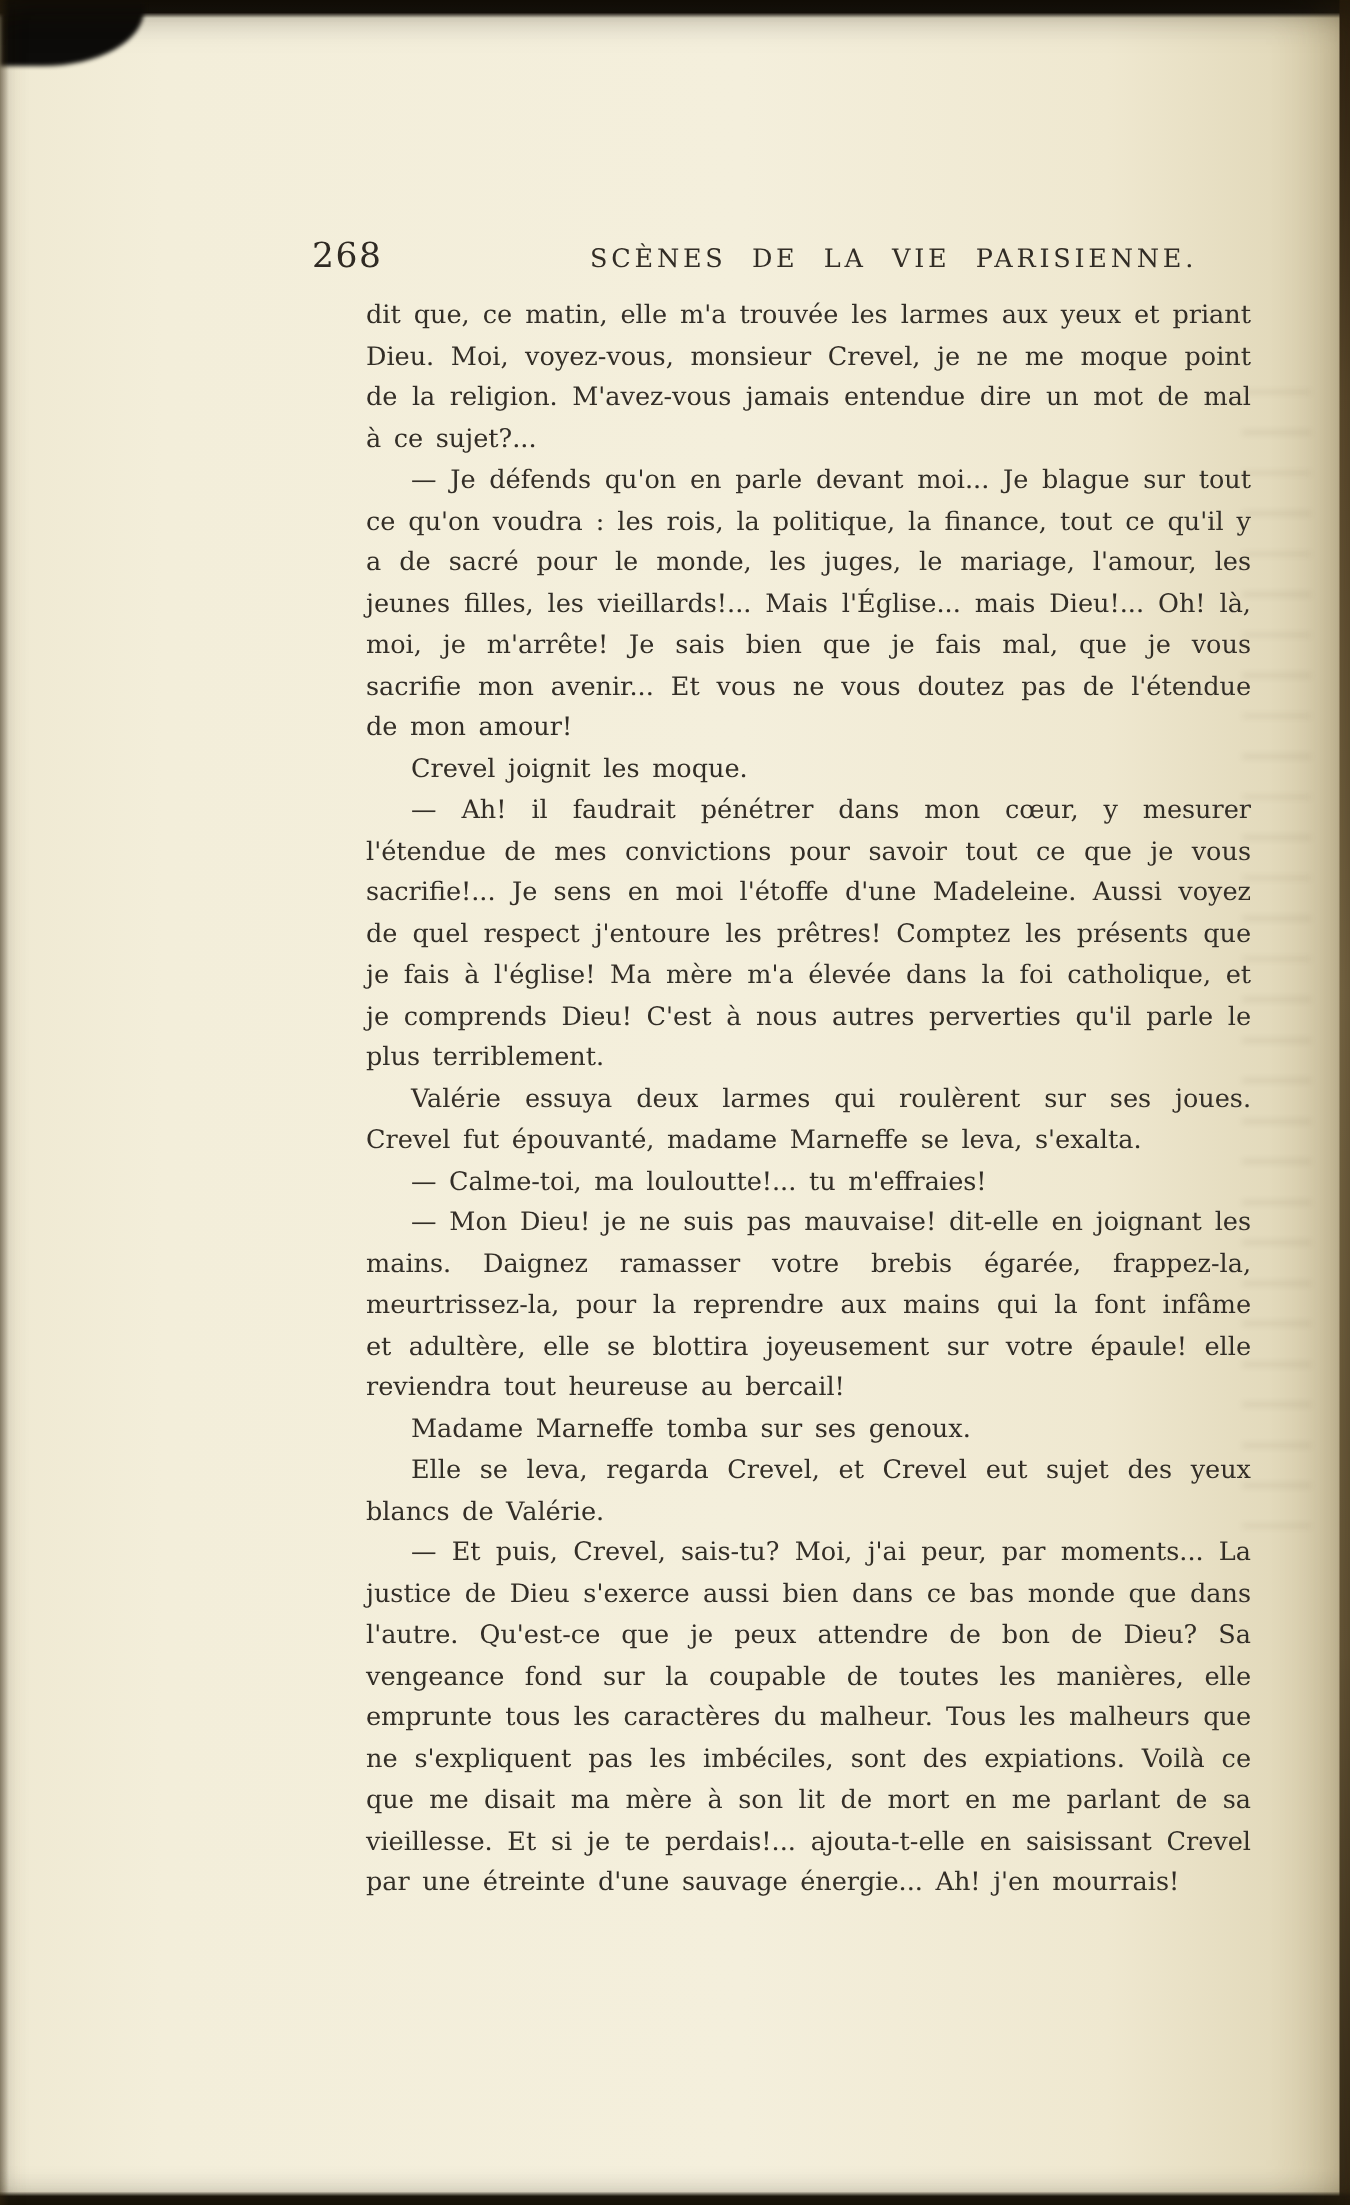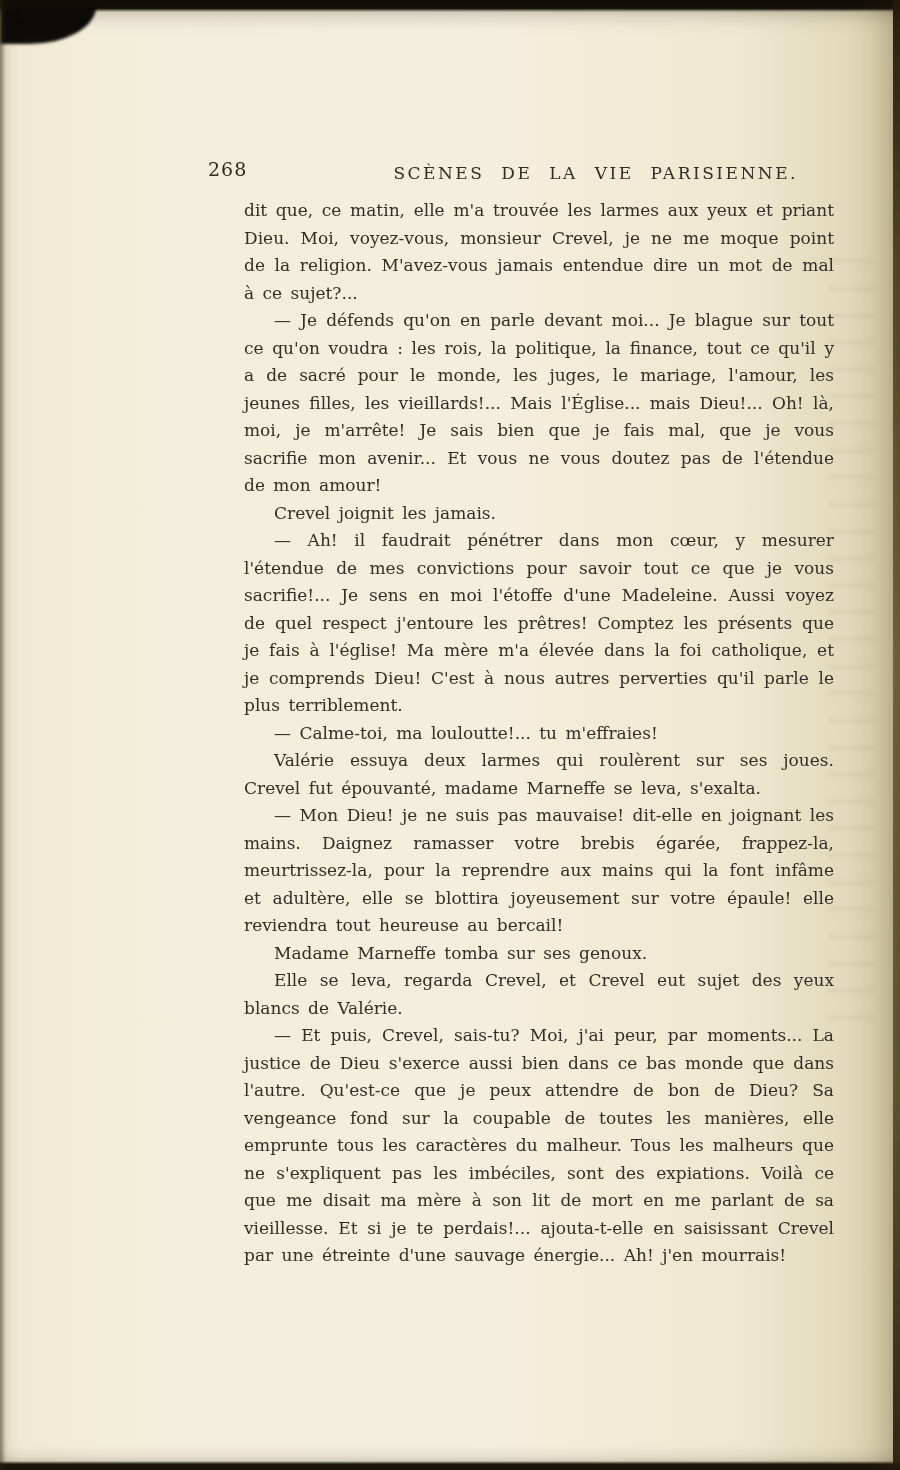--- a/index.html
+++ b/index.html
@@ -26,21 +26,21 @@
   .edge-right{position:absolute;top:0;right:0;bottom:0;width:7px;
     background:linear-gradient(180deg,#241a0e 0%,#5d4c30 18%,#80704e 45%,#6b5c3e 75%,#2e2516 100%);}
   .edge-bottom{position:absolute;left:0;right:0;bottom:0;height:9px;
     background:linear-gradient(0deg,#141109 0%,#1d1810 65%,rgba(29,24,16,0) 100%);}
   .edge-left{position:absolute;top:0;left:0;bottom:0;width:6px;
     background:linear-gradient(90deg,rgba(60,48,24,.45),rgba(60,48,24,0));}
   .bleed{position:absolute;top:260px;right:26px;width:46px;height:760px;pointer-events:none;opacity:.10;
     background:repeating-linear-gradient(180deg,rgba(90,75,45,.9) 0 3px,rgba(90,75,45,0) 3px 27px);
     filter:blur(2px);}
   .header{position:absolute;top:158px;left:208px;width:590px;height:30px;}
-  .page-number{position:absolute;left:0;top:0;font-size:19px;letter-spacing:1px;color:#2f2a23;text-align:center;}
+  .page-number{position:absolute;left:0;top:0;font-size:23px;letter-spacing:1px;color:#2f2a23;text-align:center;}
   .running-title{position:absolute;left:0;right:0;top:5px;text-align:right;
     font-size:17px;letter-spacing:2.5px;word-spacing:9px;color:#322d26;}
   .text-block{
     position:absolute;top:197px;left:208px;width:590px;
     font-size:17px;line-height:27.5px;text-align:justify;
     word-spacing:3px;color:#332e27;margin-left:36px;
   }
   .text-block p{margin:0;text-indent:30px;}
   .text-block p.no-indent{text-indent:0;}
 </style>
@@ -51,24 +51,24 @@
   <div class="bleed"></div>
 
   <div class="header">
     <span class="page-number">268</span>
     <span class="running-title">SCÈNES DE LA VIE PARISIENNE.</span>
   </div>
 
   <div class="text-block" id="text-block">
       <p class="no-indent">dit que, ce matin, elle m'a trouvée les larmes aux yeux et priant Dieu. Moi, voyez-vous, monsieur Crevel, je ne me moque point de la religion. M'avez-vous jamais entendue dire un mot de mal à ce sujet?...</p>
       <p>— Je défends qu'on en parle devant moi... Je blague sur tout ce qu'on voudra : les rois, la politique, la finance, tout ce qu'il y a de sacré pour le monde, les juges, le mariage, l'amour, les jeunes filles, les vieillards!... Mais l'Église... mais Dieu!... Oh! là, moi, je m'arrête! Je sais bien que je fais mal, que je vous sacrifie mon avenir... Et vous ne vous doutez pas de l'étendue de mon amour!</p>
-      <p>Crevel joignit les jamais.</p>
+      <p>Crevel joignit les moque.</p>
       <p>— Ah! il faudrait pénétrer dans mon cœur, y mesurer l'étendue de mes convictions pour savoir tout ce que je vous sacrifie!... Je sens en moi l'étoffe d'une Madeleine. Aussi voyez de quel respect j'entoure les prêtres! Comptez les présents que je fais à l'église! Ma mère m'a élevée dans la foi catholique, et je comprends Dieu! C'est à nous autres perverties qu'il parle le plus terriblement.</p>
+      <p>Valérie essuya deux larmes qui roulèrent sur ses joues. Crevel fut épouvanté, madame Marneffe se leva, s'exalta.</p>
       <p>— Calme-toi, ma louloutte!... tu m'effraies!</p>
-      <p>Valérie essuya deux larmes qui roulèrent sur ses joues. Crevel fut épouvanté, madame Marneffe se leva, s'exalta.</p>
       <p>— Mon Dieu! je ne suis pas mauvaise! dit-elle en joignant les mains. Daignez ramasser votre brebis égarée, frappez-la, meurtrissez-la, pour la reprendre aux mains qui la font infâme et adultère, elle se blottira joyeusement sur votre épaule! elle reviendra tout heureuse au bercail!</p>
       <p>Madame Marneffe tomba sur ses genoux.</p>
       <p>Elle se leva, regarda Crevel, et Crevel eut sujet des yeux blancs de Valérie.</p>
       <p>— Et puis, Crevel, sais-tu? Moi, j'ai peur, par moments... La justice de Dieu s'exerce aussi bien dans ce bas monde que dans l'autre. Qu'est-ce que je peux attendre de bon de Dieu? Sa vengeance fond sur la coupable de toutes les manières, elle emprunte tous les caractères du malheur. Tous les malheurs que ne s'expliquent pas les imbéciles, sont des expiations. Voilà ce que me disait ma mère à son lit de mort en me parlant de sa vieillesse. Et si je te perdais!... ajouta-t-elle en saisissant Crevel par une étreinte d'une sauvage énergie... Ah! j'en mourrais!</p>
     </div>
 
   <div class="edge-top"></div>
   <div class="corner-tl"></div>
   <div class="edge-right"></div>
   <div class="edge-bottom"></div>

